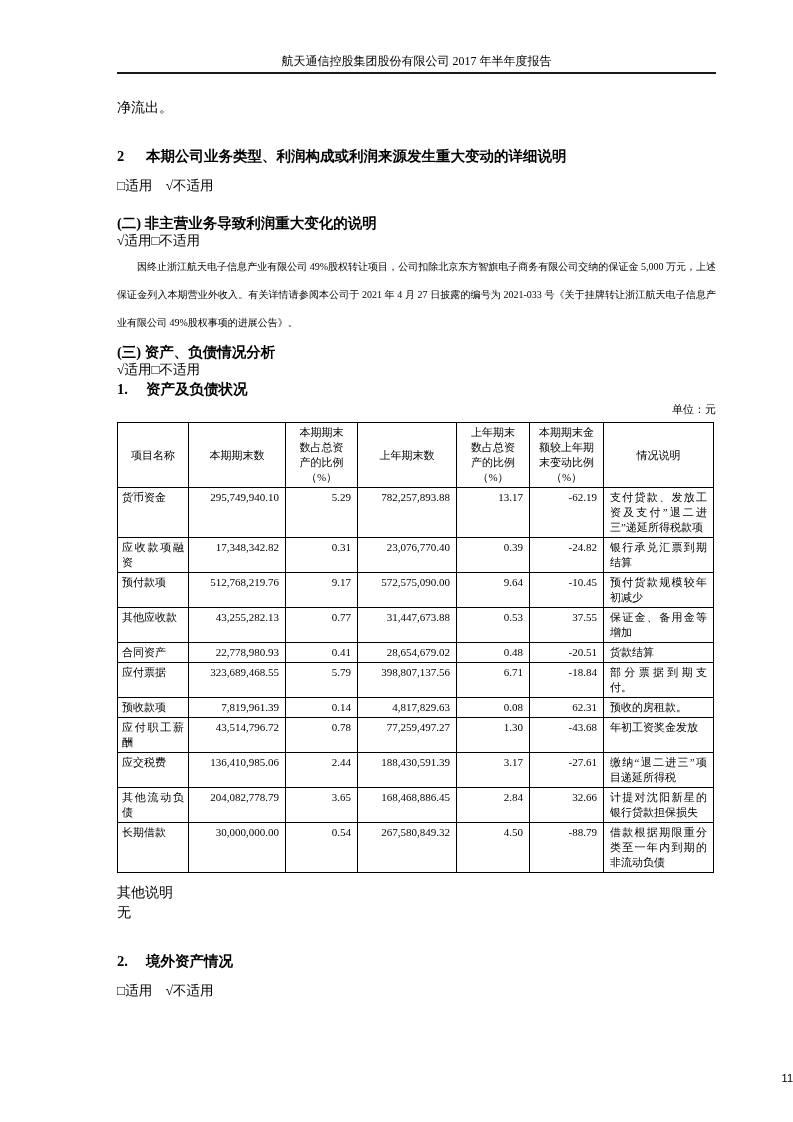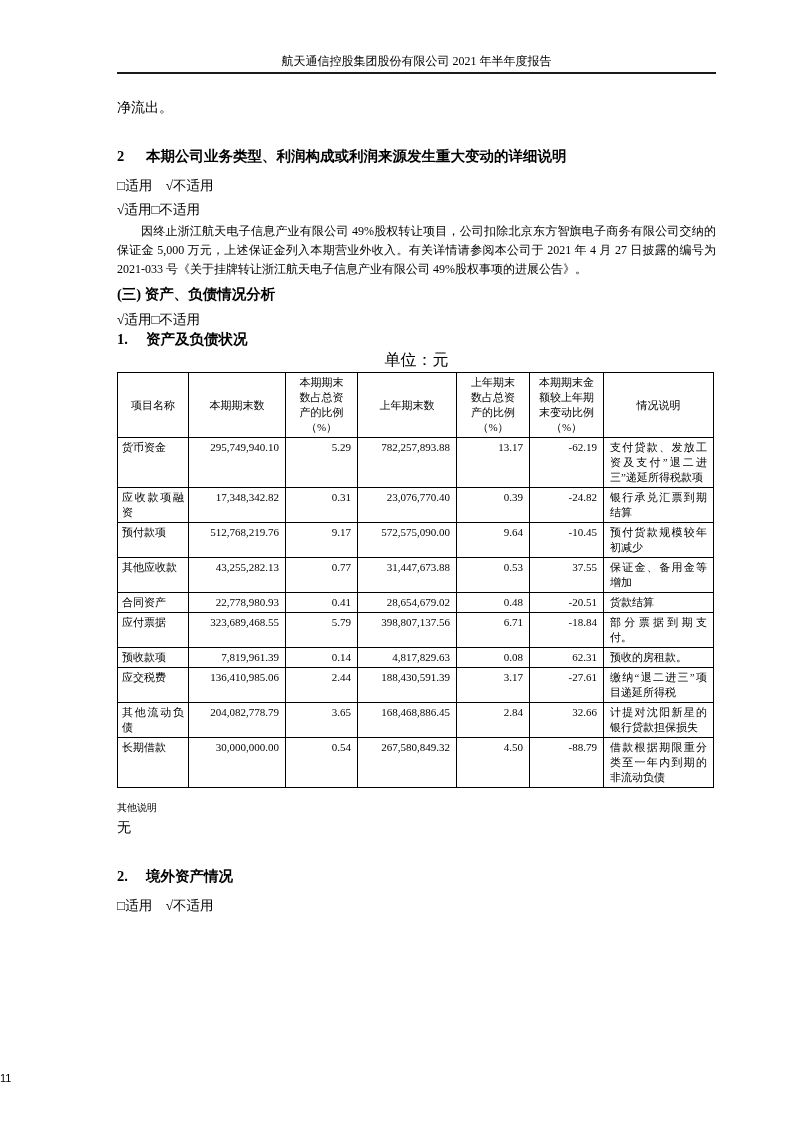--- a/index.html
+++ b/index.html
@@ -35,34 +35,34 @@
   .heading-b { margin-top: 22px; }
   .heading-c { margin-top: 7px; }
   .heading-sub1 { margin-top: 4px; }
   .heading-sub2 { margin-top: 30px; }
 
   .applicability {
     margin: 13px 0 0 0;
     font-size: 13.5px;
     line-height: 15px;
   }
-  .applicability.tight { margin-top: 9px; }
+  .applicability.tight { margin-top: 1px; }
 
   .body-paragraph {
     margin: 5px 0 0 0;
-    font-size: 12px;
-    line-height: 19px;
+    font-size: 10px;
+    line-height: 28px;
     text-align: justify;
     text-indent: 2em;
   }
 
   .unit-line {
     margin: 4px 0 0 0;
-    text-align: center;
-    font-size: 16px;
+    text-align: right;
+    font-size: 11px;
     line-height: 15px;
   }
 
   table.fin-table {
     margin-top: 5px;
     border-collapse: collapse;
     width: 596px;
     table-layout: fixed;
     font-size: 11px;
     line-height: 15px;
@@ -78,51 +78,52 @@
     vertical-align: middle;
     white-space: pre-line;
   }
   table.fin-table td { vertical-align: top; }
   table.fin-table td.c0 { text-align: justify; text-align-last: left; }
   table.fin-table td.c1, table.fin-table td.c2,
   table.fin-table td.c3, table.fin-table td.c4,
   table.fin-table td.c5 { text-align: right; padding-right: 6px; }
   table.fin-table td.c6 { text-align: justify; text-align-last: left; padding: 2px 6px; }
 
-  .other-note-label { margin: 10px 0 0 0; font-size: 10px; line-height: 20px; }
+  .other-note-label { margin: 10px 0 0 0; font-size: 14px; line-height: 20px; }
   .other-note-value { margin: 0; font-size: 14px; line-height: 20px; }
 
   .page-footer {
     position: absolute;
     top: 1072px;
     left: 0;
     width: 793px;
-    text-align: left;
+    text-align: right;
     font-size: 11px;
     font-family: "Liberation Sans", "DejaVu Sans", sans-serif;
   }
 </style>
 </head>
 <body>
 
 <div class="page">
 
   <div class="doc-header content">
-    <span>航天通信控股集团股份有限公司 2021 年半年度报告</span>
+    <span>航天通信控股集团股份有限公司 2017 年半年度报告</span>
   </div>
 
   <div class="content">
 
     <p class="intro">净流出。</p>
 
     <div class="heading">
       <span class="h-num">2</span><span>本期公司业务类型、利润构成或利润来源发生重大变动的详细说明</span>
     </div>
     <p class="applicability">□适用　√不适用</p>
 
+    <div class="heading heading-b">(二) 非主营业务导致利润重大变化的说明</div>
     <p class="applicability tight">√适用□不适用</p>
     <p class="body-paragraph">因终止浙江航天电子信息产业有限公司 49%股权转让项目，公司扣除北京东方智旗电子商务有限公司交纳的保证金 5,000 万元，上述保证金列入本期营业外收入。有关详情请参阅本公司于 2021 年 4 月 27 日披露的编号为 2021-033 号《关于挂牌转让浙江航天电子信息产业有限公司 49%股权事项的进展公告》。</p>
 
     <div class="heading heading-c">(三) 资产、负债情况分析</div>
     <p class="applicability tight">√适用□不适用</p>
 
     <div class="heading heading-sub1">
       <span class="h-num">1.</span><span>资产及负债状况</span>
     </div>
 
@@ -216,20 +217,29 @@
           <tr>
             <td class="c0">预收款项</td>
             <td class="c1">7,819,961.39</td>
             <td class="c2">0.14</td>
             <td class="c3">4,817,829.63</td>
             <td class="c4">0.08</td>
             <td class="c5">62.31</td>
             <td class="c6">预收的房租款。</td>
           </tr>
           <tr>
+            <td class="c0">应付职工薪酬</td>
+            <td class="c1">43,514,796.72</td>
+            <td class="c2">0.78</td>
+            <td class="c3">77,259,497.27</td>
+            <td class="c4">1.30</td>
+            <td class="c5">-43.68</td>
+            <td class="c6">年初工资奖金发放</td>
+          </tr>
+          <tr>
             <td class="c0">应交税费</td>
             <td class="c1">136,410,985.06</td>
             <td class="c2">2.44</td>
             <td class="c3">188,430,591.39</td>
             <td class="c4">3.17</td>
             <td class="c5">-27.61</td>
             <td class="c6">缴纳“退二进三”项目递延所得税</td>
           </tr>
           <tr>
             <td class="c0">其他流动负债</td>

